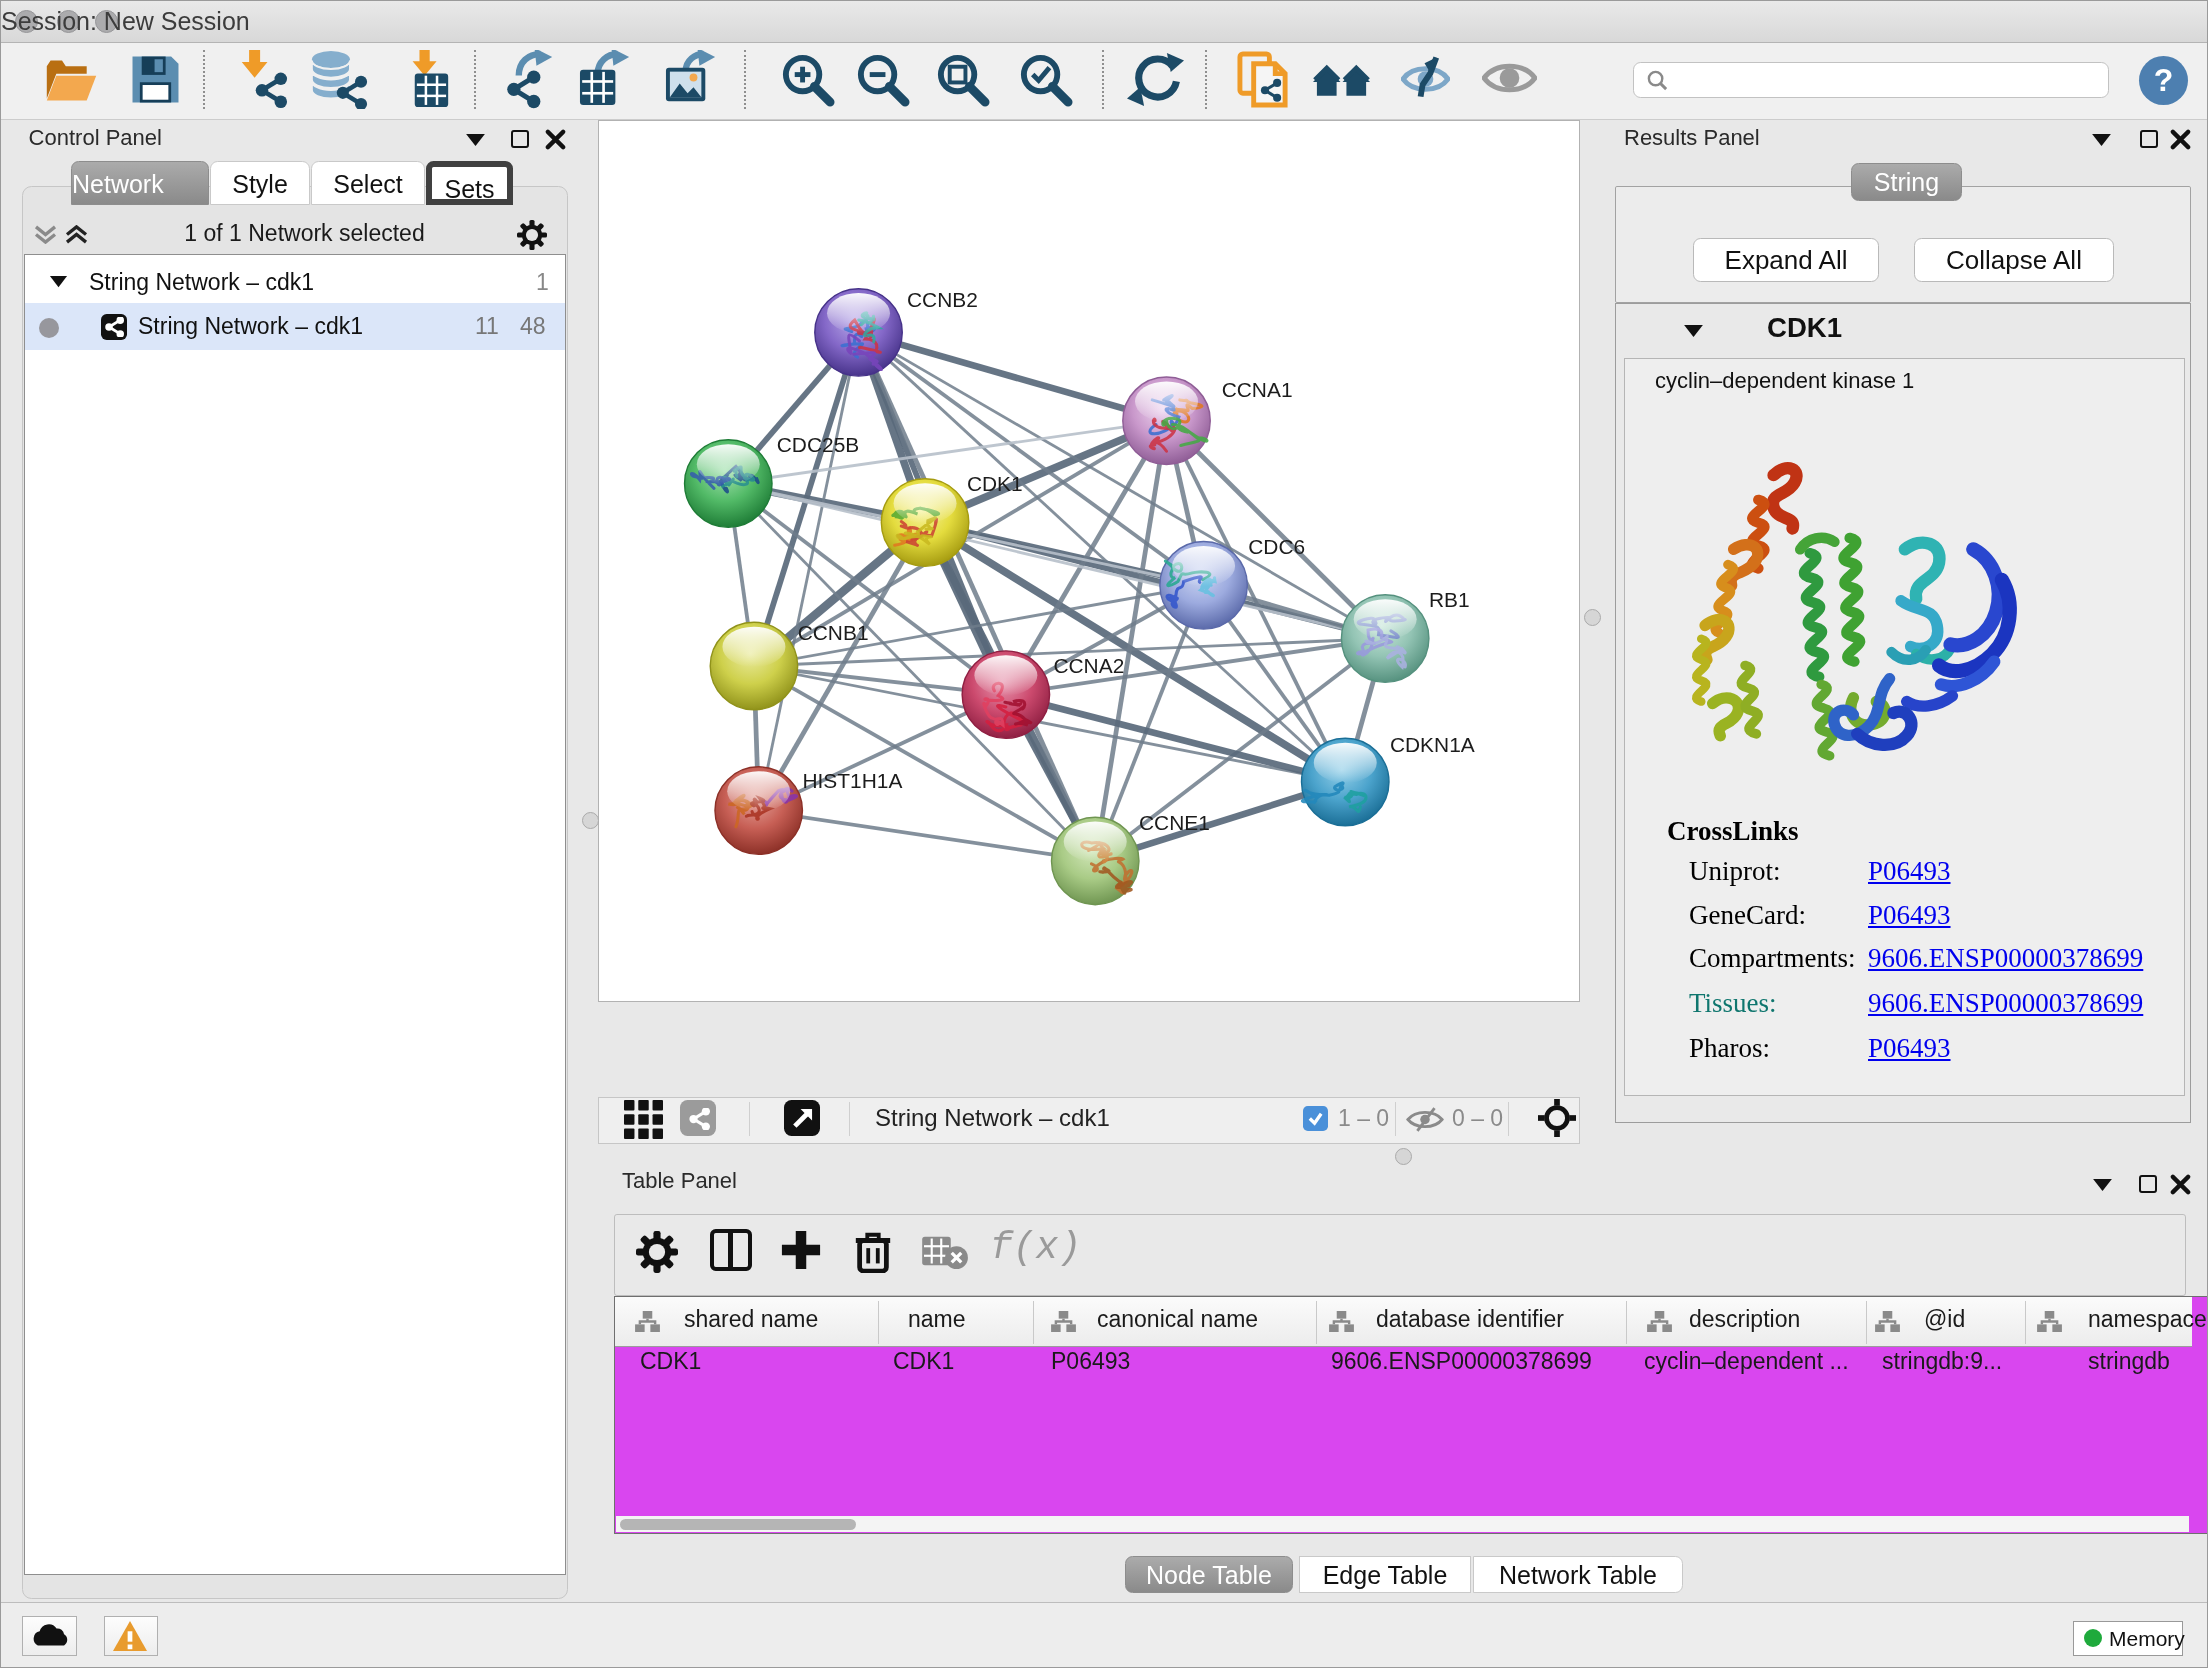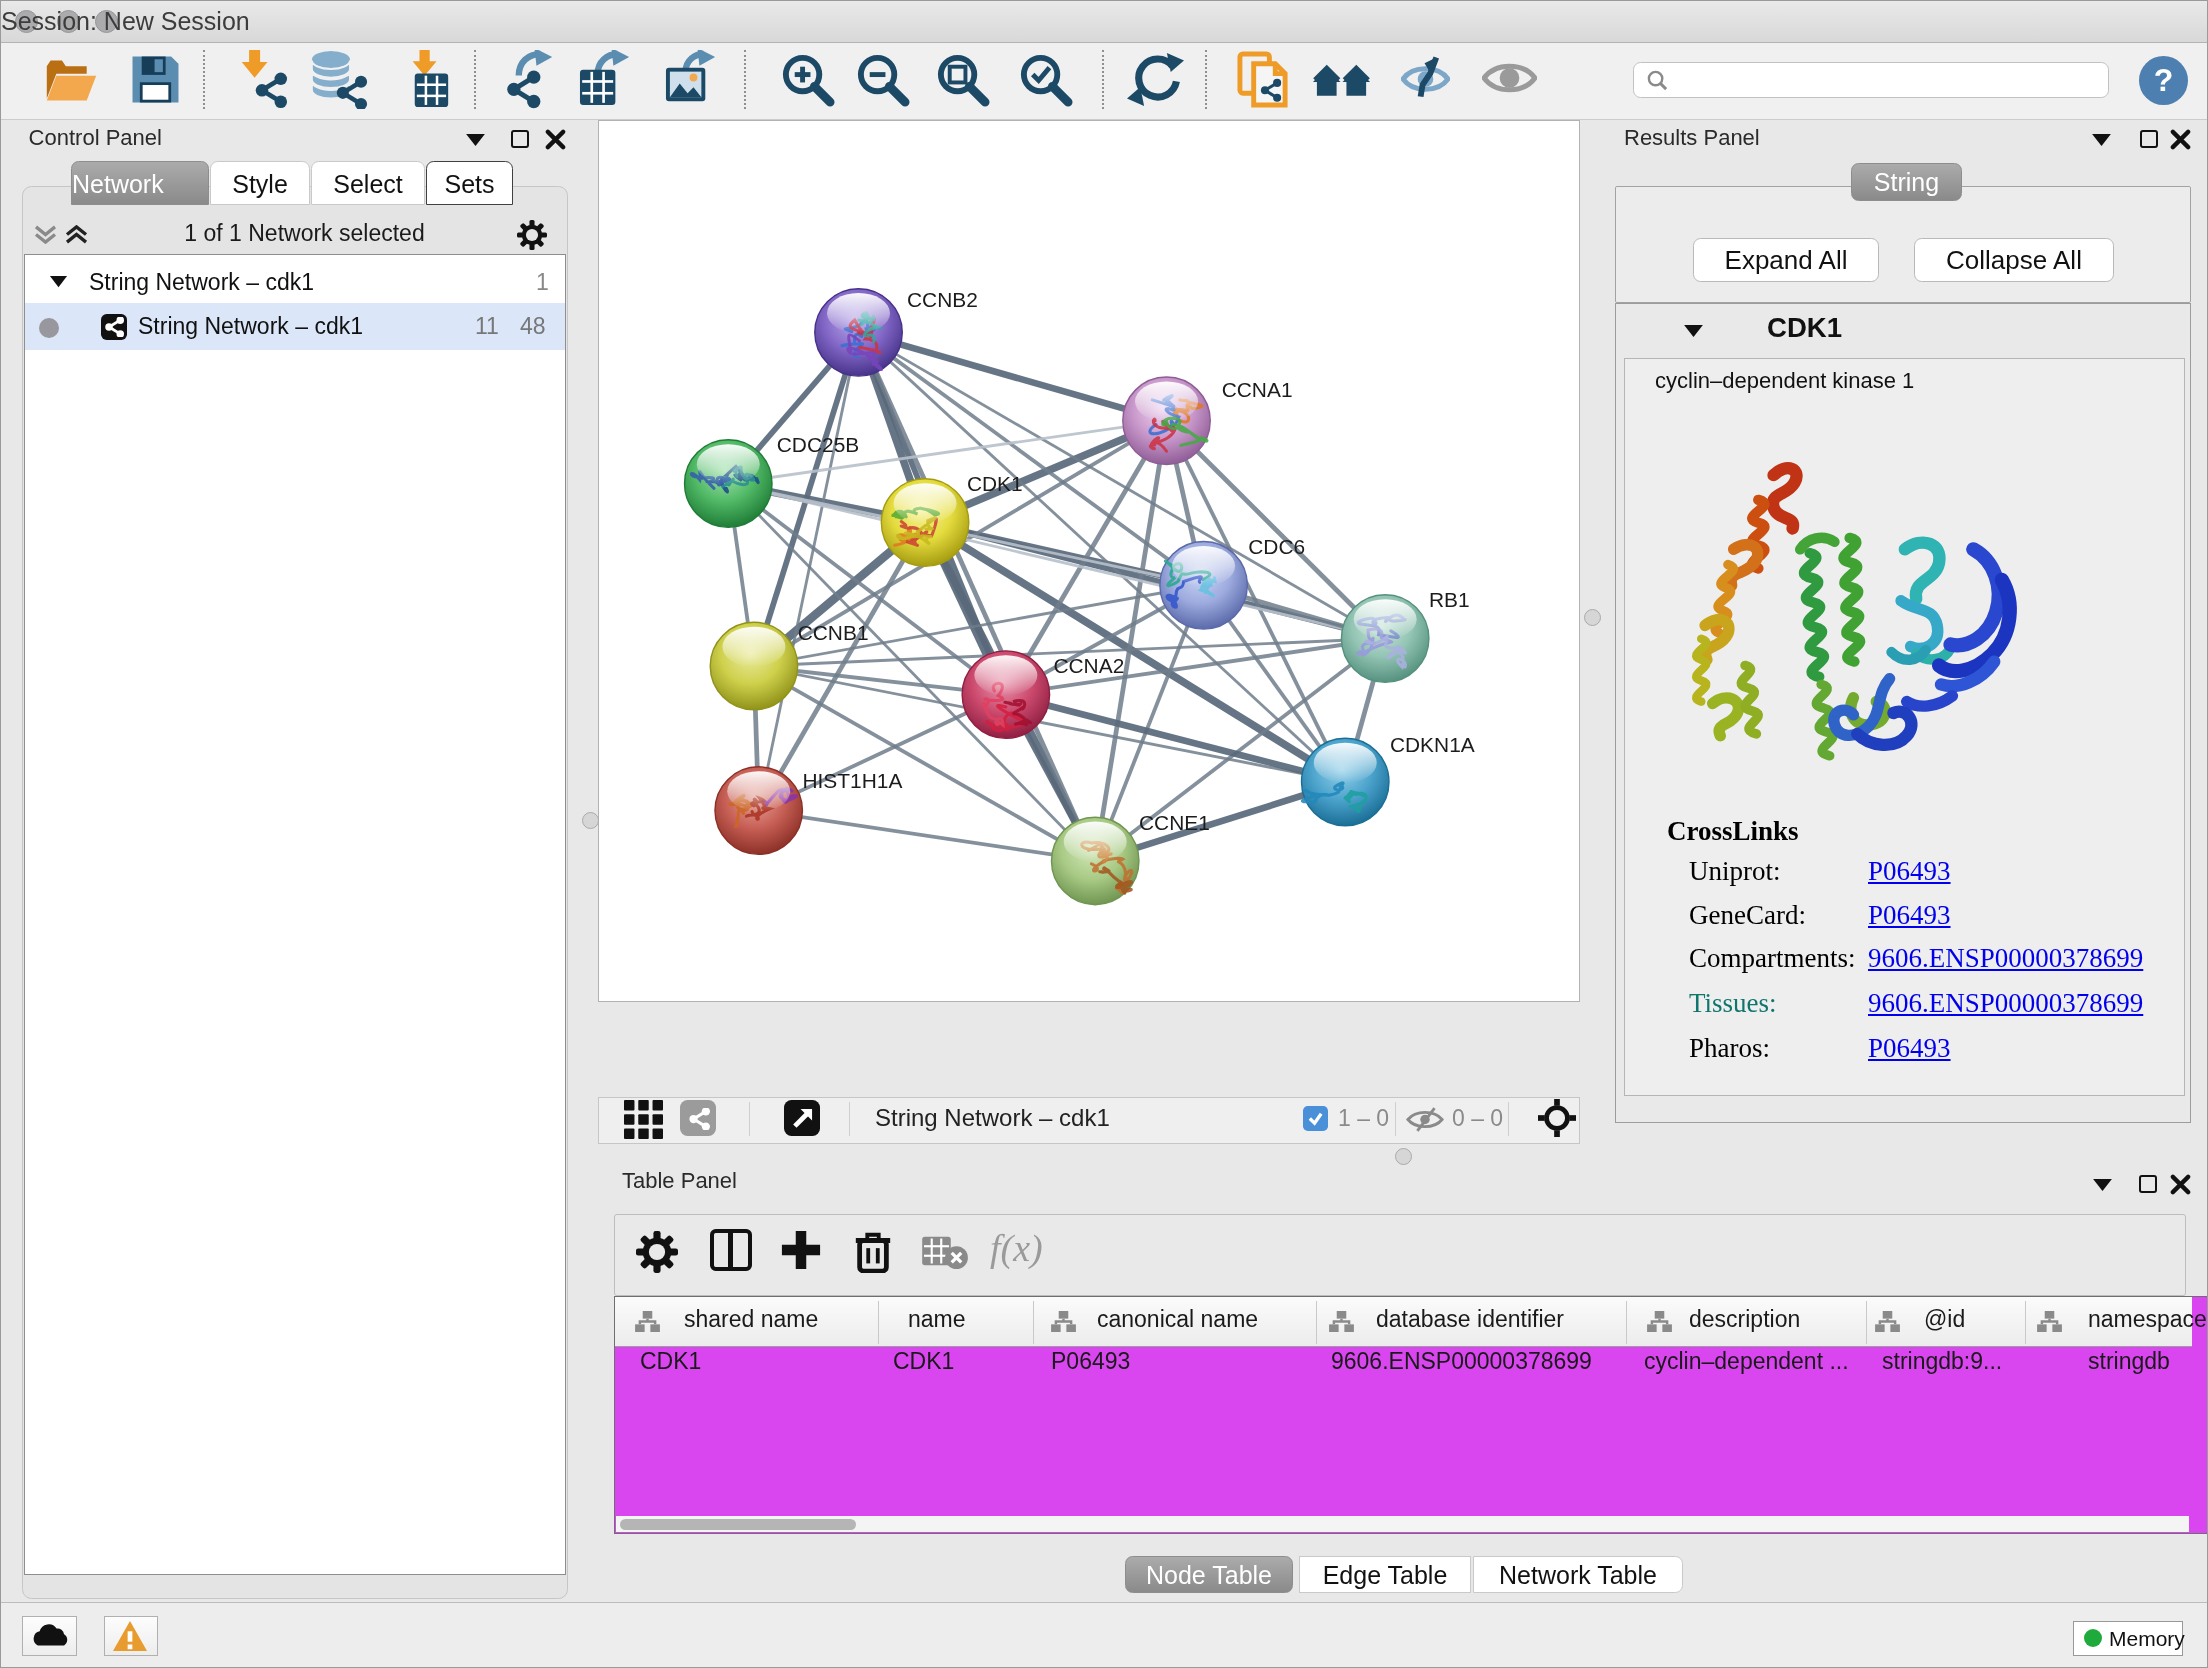--- a/index.html
+++ b/index.html
@@ -152,21 +152,21 @@
     <polygon points="0,2 20,2 10,15" fill="#111"></polygon>
   </svg>
 <div class="abs" style="left:510px;top:129px;width:14.3px;height:14.3px;border:2.4px solid #111;border-radius:2.9px"></div>
 <svg style="position:absolute;left:544px;top:128px" width="21" height="21" viewBox="0 0 22 22">
     <path d="M3 3 L19 19 M19 3 L3 19" stroke="#111" stroke-width="4.5" stroke-linecap="round"></path>
   </svg>
 <div class="abs" style="left:21px;top:185px;width:544px;height:1411px;background:#e4e4e4;border:1px solid #c6c6c6;border-radius:9.5px"></div>
 <div class="abs graytab" style="left:70px;top:160px;width:138px;height:44px;border-radius:7.6px 7.6px 0 0;border:1px solid #8d8d8d;box-sizing:border-box;text-align:left;line-height:44px;font-size:25px">Network</div>
 <div class="abs whitetab" style="left:209px;top:160px;width:100px;height:44px;border-radius:7.6px 7.6px 0 0;border:1px solid #c9c9c9;box-sizing:border-box;text-align:center;line-height:44px;font-size:25px">Style</div>
 <div class="abs whitetab" style="left:310px;top:160px;width:114px;height:44px;border-radius:7.6px 7.6px 0 0;border:1px solid #c9c9c9;box-sizing:border-box;text-align:center;line-height:44px;font-size:25px">Select</div>
-<div class="abs whitetab" style="left:425px;top:160px;width:87px;height:44px;border-radius:7.6px 7.6px 0 0;border:1px solid #404040;box-sizing:border-box;text-align:center;line-height:44px;font-size:25px">Sets</div>
+<div class="abs whitetab" style="left:425px;top:160px;width:87px;height:44px;border-radius:7.6px 7.6px 0 0;border:6px solid #404040;box-sizing:border-box;text-align:center;line-height:44px;font-size:25px">Sets</div>
 <svg style="position:absolute;left:32px;top:224px" width="25" height="19" viewBox="0 0 24 20">
     <path d="M2 2 L12 10 L22 2 M2 10 L12 18 L22 10" fill="none" stroke="#8a8a8a" stroke-width="3.5"></path>
   </svg>
 <svg style="position:absolute;left:63px;top:224px" width="25" height="19" viewBox="0 0 24 20">
     <path d="M2 18 L12 10 L22 18 M2 10 L12 2 L22 10" fill="none" stroke="#222" stroke-width="3.5"></path>
   </svg>
 <div class="abs" style="left:123px;top:221px;width:361px;text-align:center;font-size:23px;line-height:1;color:#1a1a1a">1 of 1 Network selected</div>
 <svg style="position:absolute;left:516px;top:219px" width="30" height="30" viewBox="0 0 32 32">
     <circle cx="16.0" cy="16.0" r="10.88" fill="#111"></circle>
     <rect x="13.28" y="0" width="5.44" height="8.32" rx="1.6320000000000001" fill="#111" transform="rotate(0 16.0 16.0)"></rect>
@@ -531,21 +531,21 @@
   </svg>
 <svg style="position:absolute;left:921px;top:1230px" width="48" height="40" viewBox="0 0 50 42">
     <rect x="0" y="6" width="30" height="30" rx="2.8125" fill="#8a8a8a"></rect>
     <line x1="10.0" y1="7.875" x2="10.0" y2="34.125" stroke="#fff" stroke-width="2.25"></line>
     <line x1="1.875" y1="16.0" x2="28.125" y2="16.0" stroke="#fff" stroke-width="2.25"></line>
     <line x1="20.0" y1="7.875" x2="20.0" y2="34.125" stroke="#fff" stroke-width="2.25"></line>
     <line x1="1.875" y1="26.0" x2="28.125" y2="26.0" stroke="#fff" stroke-width="2.25"></line>
     <circle cx="36" cy="28" r="12" fill="#8a8a8a"></circle>
     <path d="M31 23 L41 33 M41 23 L31 33" stroke="#fff" stroke-width="3.5"></path>
   </svg>
-<div class="abs" style="left:989px;top:1225px;font-family:Liberation Serif, serif;font-style:italic;font-size:38px;color:#9a9a9a">f(x)</div>
+<div class="abs" style="left:989px;top:1225px;font-family:Liberation Mono, monospace;font-style:italic;font-size:38px;color:#9a9a9a">f(x)</div>
 <div class="abs" style="left:613px;top:1295px;width:1742px;height:238px;background:#d946ef;border:1.9px solid #6f6f6f;box-sizing:border-box;overflow:hidden">
 <div class="abs" style="left:0;top:0;width:1577px;height:49px;background:linear-gradient(#fbfbfb,#ececec);border-bottom:1px solid #9c9c9c"></div>
 <div class="abs" style="left:263px;top:3.8px;height:43px;border-left:1.9px solid #c9c9c9"></div>
 <div class="abs" style="left:418px;top:3.8px;height:43px;border-left:1.9px solid #c9c9c9"></div>
 <div class="abs" style="left:701px;top:3.8px;height:43px;border-left:1.9px solid #c9c9c9"></div>
 <div class="abs" style="left:1011px;top:3.8px;height:43px;border-left:1.9px solid #c9c9c9"></div>
 <div class="abs" style="left:1251px;top:3.8px;height:43px;border-left:1.9px solid #c9c9c9"></div>
 <div class="abs" style="left:1410px;top:3.8px;height:43px;border-left:1.9px solid #c9c9c9"></div>
 <svg style="position:absolute;left:20px;top:14.3px" width="25" height="21" viewBox="0 0 26 22">
       <rect x="8" y="0" width="10" height="8" fill="#8a8a8a"></rect>

